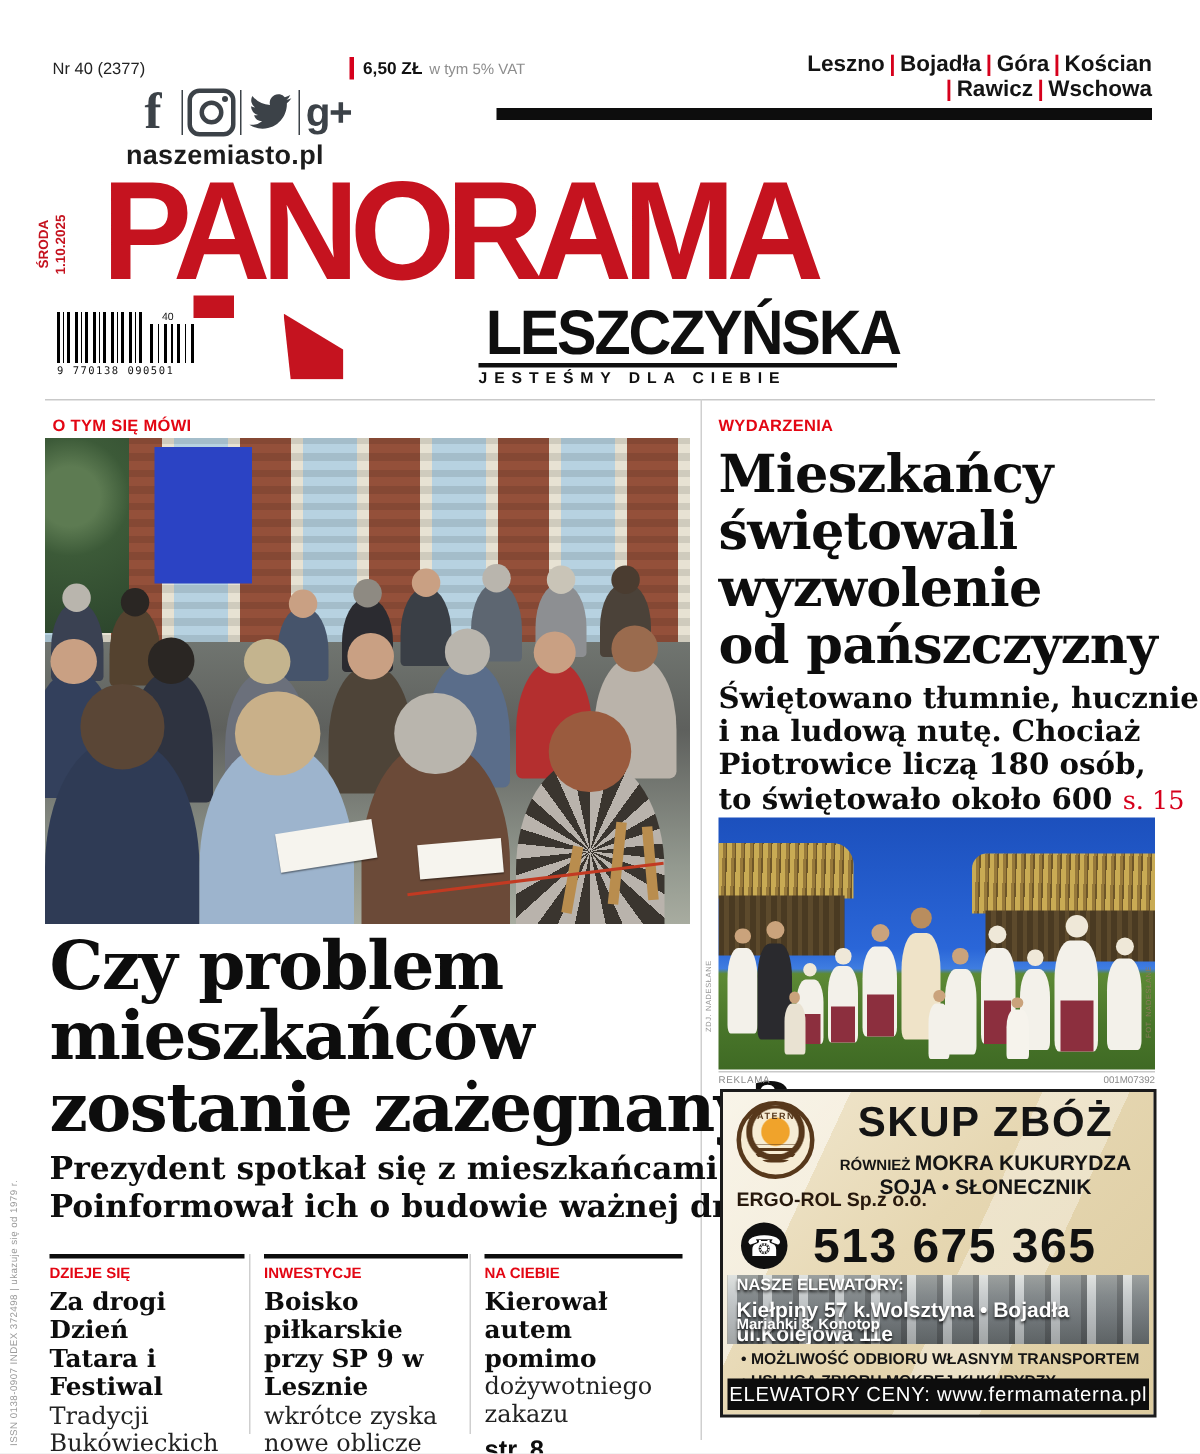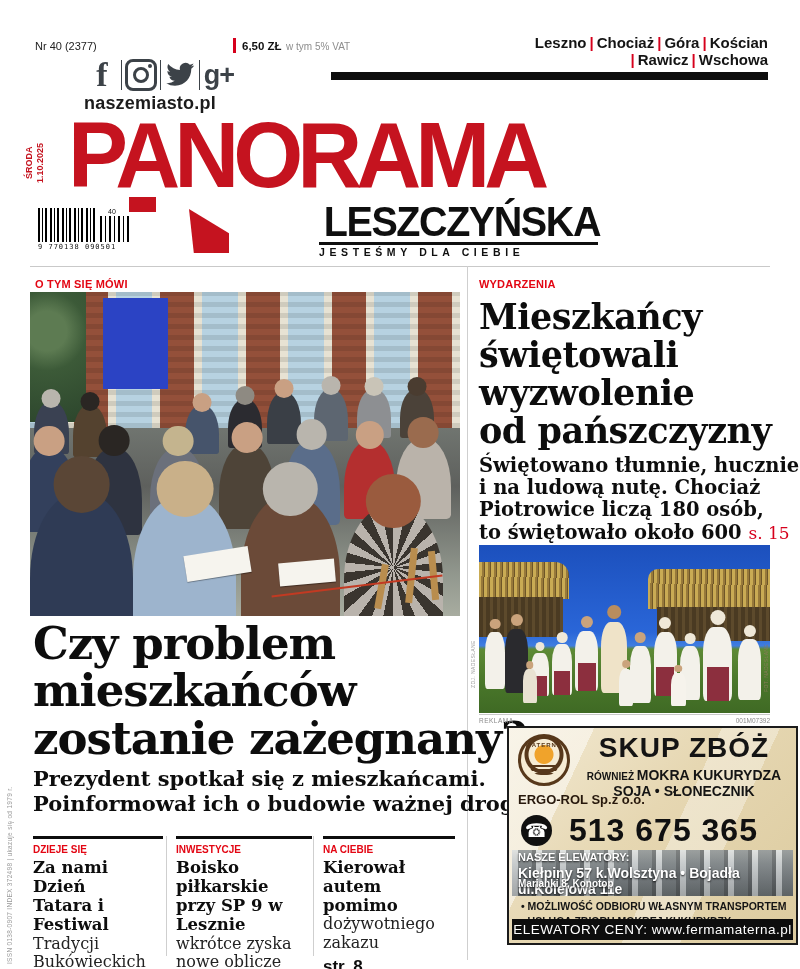--- a/index.html
+++ b/index.html
@@ -92,21 +92,21 @@
   .hut-wall{position:absolute;background:repeating-linear-gradient(90deg,#4a3a22 0 4px,#5d4a2c 4px 7px);}
   .fk{position:absolute;background:#f3f1ea;border-radius:35% 35% 10% 10%;}
   .fk:before{content:"";position:absolute;left:50%;transform:translateX(-50%);top:-24%;width:52%;padding-top:52%;
              border-radius:50%;background:var(--h,#efe8d8);}
   .fk .ap{position:absolute;left:12%;right:12%;bottom:0;height:46%;background:#8c2f3e;}
   .cred{position:absolute;font-size:5px;color:#999;letter-spacing:.4px;height:140px;}
   
   .ad-rule{position:absolute;left:479px;top:714px;width:291px;height:1px;background:#c9c9c9;}
   .ad-label{position:absolute;left:479px;top:717px;font-size:6.5px;color:#8a8a8a;letter-spacing:.5px;}
   .ad-code{position:absolute;right:30px;top:717px;font-size:6.5px;color:#8a8a8a;}
-  .ad{position:absolute;left:507px;top:726px;width:291px;height:219px;border:2px solid #1b1b1b;box-sizing:border-box;
+  .ad{position:absolute;left:480px;top:726px;width:291px;height:219px;border:2px solid #1b1b1b;box-sizing:border-box;
       background:linear-gradient(135deg,#f2e9d2 0%,#e6d7b2 45%,#dccb9f 100%);}
   .ad:after{content:"";position:absolute;inset:0;pointer-events:none;
       background:linear-gradient(115deg,rgba(255,255,255,.5) 0 22%,transparent 22% 55%,rgba(255,255,255,.35) 55% 70%,transparent 70%);}
   .ad-logo{position:absolute;left:9px;top:6px;width:52px;height:52px;border:3px solid #57381b;border-radius:50%;
       background:radial-gradient(circle at 50% 38%,#f0a32b 0 9px,#f6ecd4 10px 15px,#57381b 16px 19px,#f6ecd4 20px 100%);
       box-sizing:border-box;z-index:2;}
   .ad-logo span{position:absolute;left:0;right:0;top:5px;text-align:center;font-size:6px;font-weight:bold;color:#57381b;letter-spacing:1px;}
   .ad-logo i{position:absolute;left:8px;right:8px;bottom:8px;height:12px;
       background:repeating-linear-gradient(0deg,#57381b 0 2px,transparent 2px 4px);border-radius:0 0 40px 40px;}
   .ad-title{position:absolute;left:66px;top:4px;width:218px;text-align:center;font-size:28px;font-weight:800;color:#141414;letter-spacing:1px;z-index:2;}
@@ -131,21 +131,21 @@
 
 <div class="page">
 
   <div class="issue-no">Nr 40 (2377)</div>
   <div class="price">
     <b>6,50 ZŁ</b>
     <span>w tym 5% VAT</span>
   </div>
   <div class="cities">
     <div>
-      <span>Leszno</span><span class="sep">|</span><span>Chociaż</span><span class="sep">|</span><span>Góra</span><span class="sep">|</span><span>Kościan</span>
+      <span>Leszno</span><span class="sep">|</span><span>Bojadła</span><span class="sep">|</span><span>Góra</span><span class="sep">|</span><span>Kościan</span>
     </div>
     <div>
       <span class="sep">|</span><span>Rawicz</span><span class="sep">|</span><span>Wschowa</span>
     </div>
   </div>
   <div class="black-bar"></div>
 
   <div class="social">
     <span class="ic ic-f">f</span>
     <span class="div"></span>
@@ -231,21 +231,21 @@
     <div>
       <span>Poinformował ich o budowie ważnej drogi</span>
       <span class="pref">s. 3</span>
     </div>
   </div>
 
   <div class="teaser" style="left:33px;width:130px;">
     <div class="tbar"></div>
     <div class="tkick">DZIEJE SIĘ</div>
     <div class="th">
-      <div>Za nami  Dzień</div>
+      <div>Za drogi  Dzień</div>
       <div>Tatara i Festiwal</div>
     </div>
     <div class="tb">
       <div>Tradycji</div>
       <div>Bukówieckich</div>
     </div>
 
   </div>
   <div class="tdiv" style="left:166px;"></div>
   <div class="teaser" style="left:176px;width:136px;">

